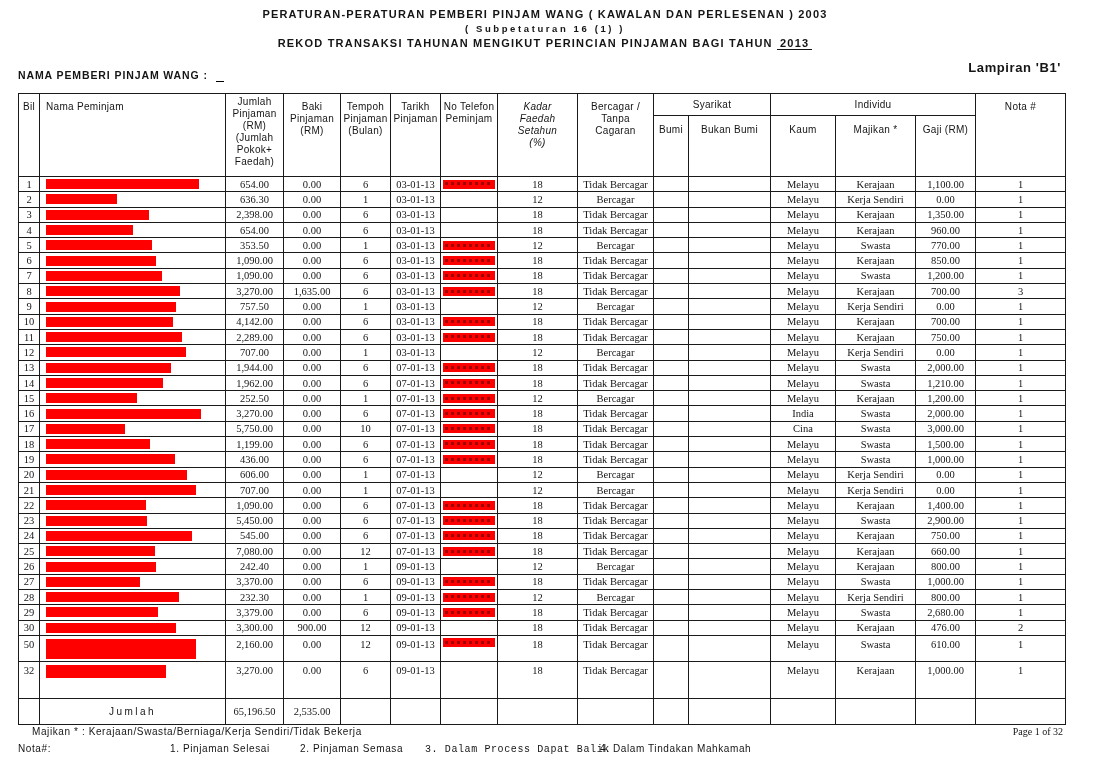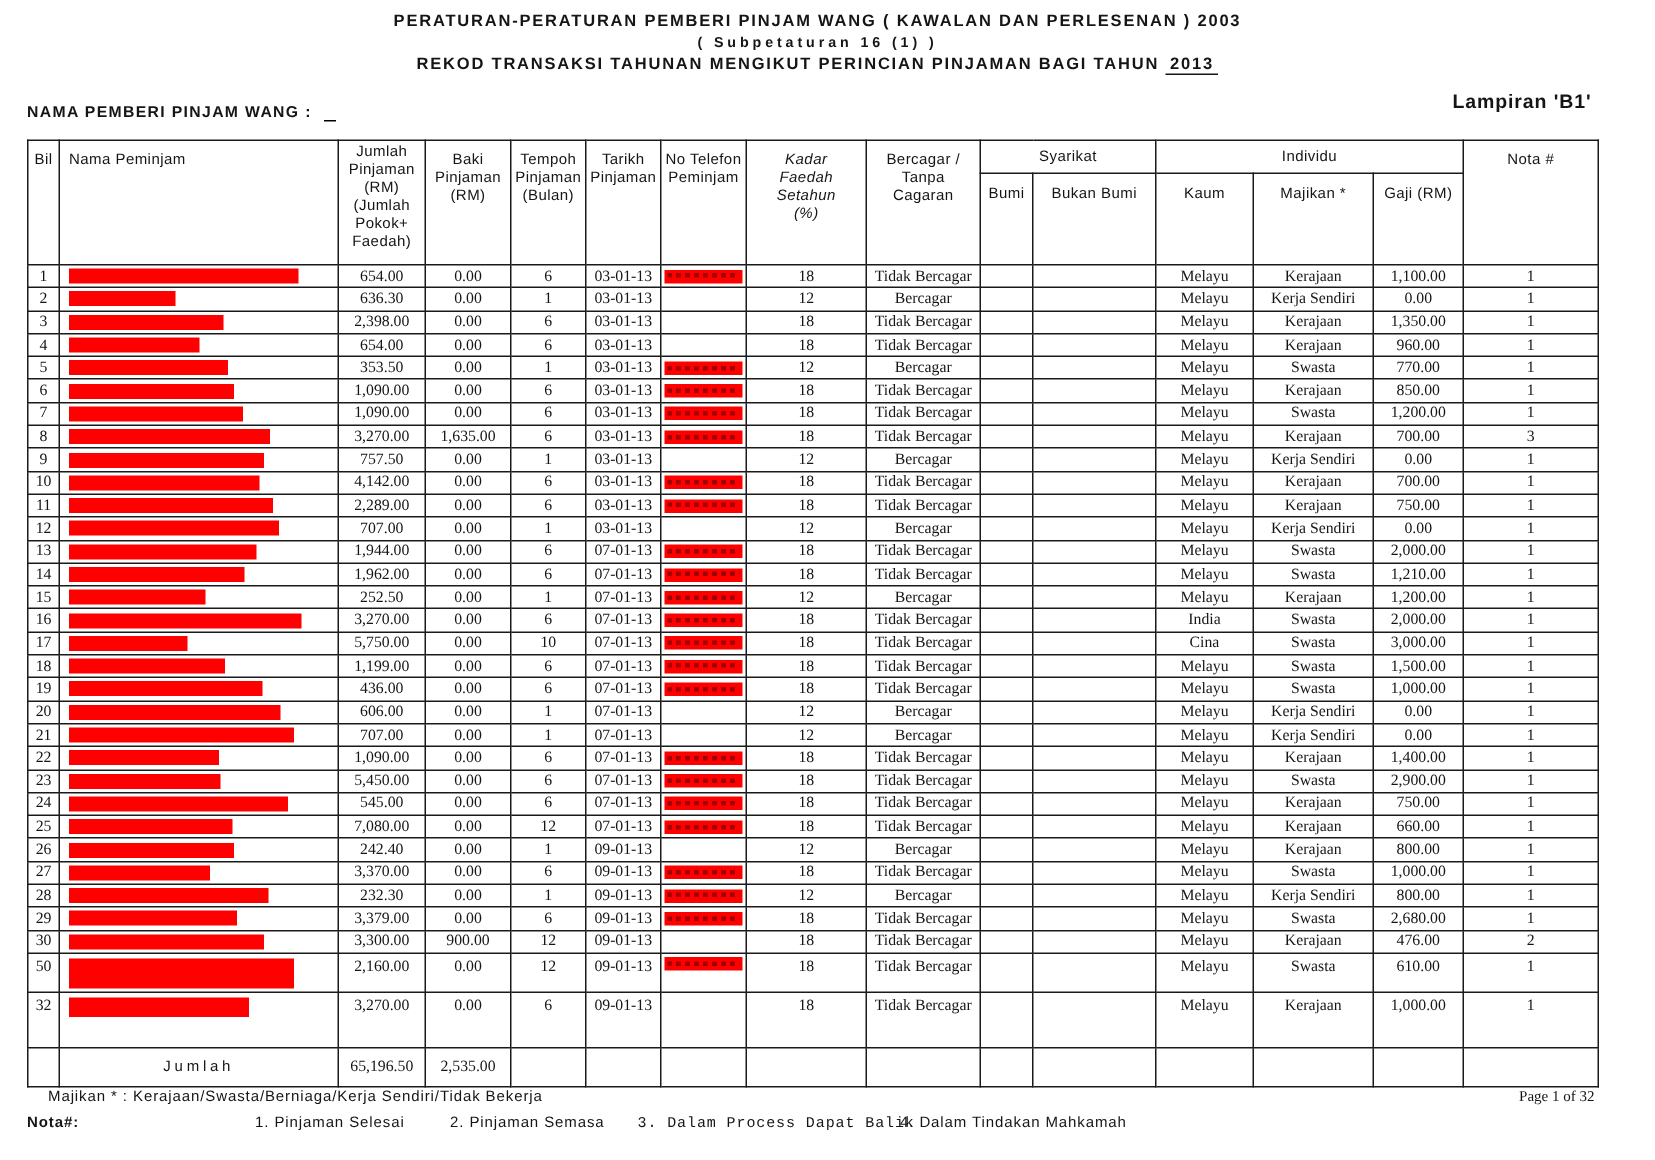--- a/index.html
+++ b/index.html
@@ -41,21 +41,21 @@
   td.nama-cell { text-align:left; }
   .name-bar { height:10px; margin:2px 0 2px 6px; }
   .phone-bar { width:52px; height:9px; margin:0 auto; }
   tr.vtop td { vertical-align:top; padding-top:2px; }
   tr.vtop .name-bar { margin-top:1px; }
   .summary-row td { height:25px;margin-top:29px; }
   .summary-label { font-family:"Liberation Sans", sans-serif !important; font-size:10px !important; letter-spacing:2.5px; }
   
   .footer-majikan { position:absolute; left:32px; top:726px; font-size:10px; letter-spacing:0.6px; white-space:nowrap; }
   .footer-nota { position:absolute; left:18px; top:743px; font-size:10px; letter-spacing:0.6px; white-space:nowrap; }
-  .footer-nota .nota-label { display:inline-block; width:152px;font-weight:bold; }
+  .footer-nota .nota-label { display:inline-block; width:152px; }
   .footer-nota .ni { display:inline-block; }
   .footer-nota .w1 { width:130px; } .footer-nota .w2 { width:125px; } .footer-nota .w3 { width:175px;font-family:Liberation Mono, monospace; }
   .page-number { position:absolute; top:726px; right:40px; font-family:"Liberation Serif", serif; font-size:10px; }
 </style>
 </head>
 <body>
 
 <div class="page">
 
   <div class="titles">

